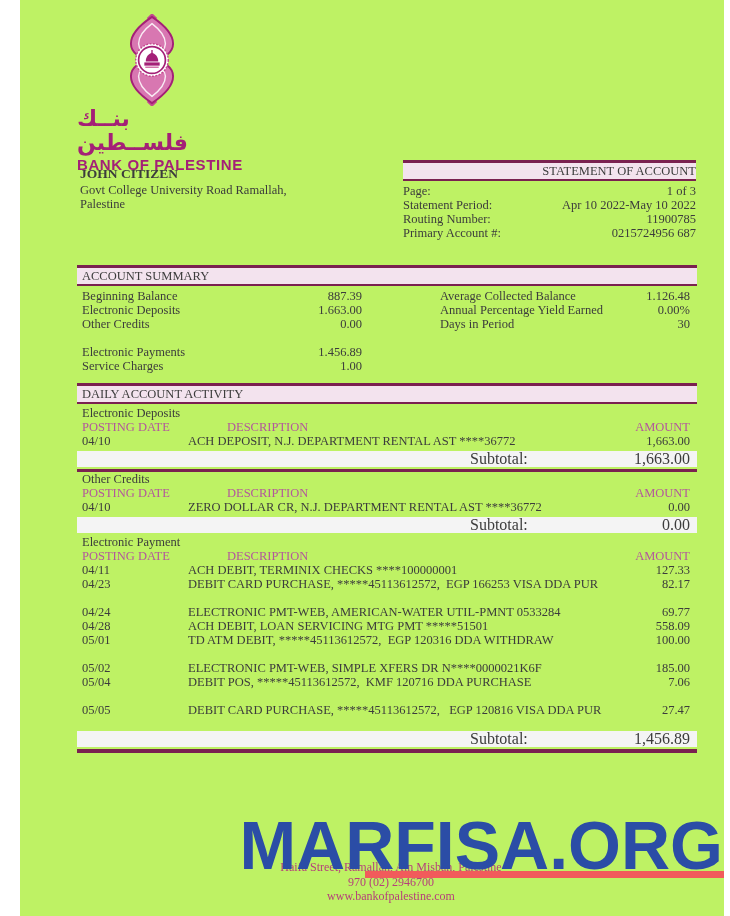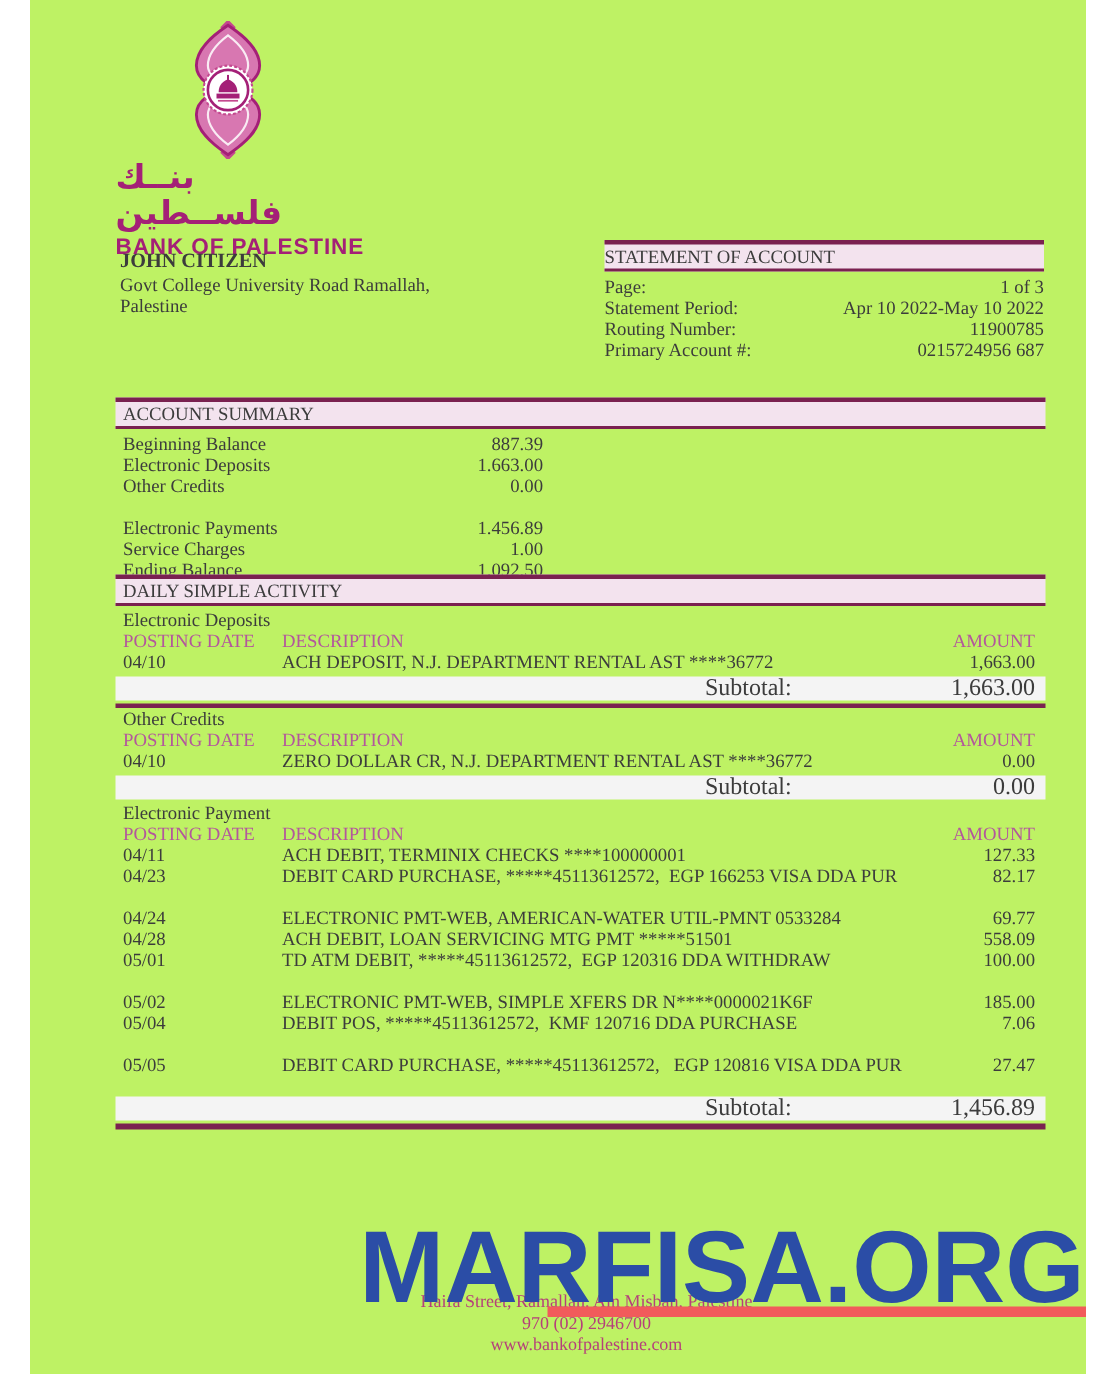--- a/index.html
+++ b/index.html
@@ -21,36 +21,36 @@
   }
   .customer{position:absolute;left:60px;top:167px;font-size:12.5px;line-height:14.5px;}
   .customer .cust-name{font-weight:bold;font-size:13.5px;margin-bottom:1px;}
   
   .stmt-box{position:absolute;left:383px;top:160px;width:293px;}
   .band{
     border-top:3px solid #7a2150;border-bottom:2px solid #7a2150;
     background:#f3e3ee;font-size:12.5px;line-height:16px;height:16px;
     color:#3c3c3c;
   }
-  .band.center{text-align:left;}
+  .band.center{text-align:right;}
   .band.left{padding-left:5px;}
   .stmt-fields{padding-top:3px;}
   .kv-row{display:flex;justify-content:space-between;font-size:12.5px;line-height:14px;}
   .kv-row.spacer{height:14px;}
   
   .summary{position:absolute;left:57px;top:265px;width:620px;}
   .summary-cols{display:flex;justify-content:space-between;padding:3px 7px 0 5px;}
   .col-left{width:280px;}
   .col-right{width:250px;}
   
   .activity{position:absolute;left:57px;top:383px;width:620px;}
   .activity-body{padding-top:2px;}
   .subsection-title{font-size:12.5px;line-height:14px;padding-left:5px;}
   .txn-header,.txn-row{display:flex;font-size:12.5px;line-height:14px;padding:0 7px 0 5px;}
-  .txn-header{color:#b3579c;}
+  .txn-header{color:#b3579c;gap:39px;}
   .c-date{width:106px;flex:none;}
   .c-desc{flex:1;white-space:pre-wrap;}
   .c-amt{width:86px;flex:none;text-align:right;}
   .txn-row.gap-after{margin-bottom:14px;}
   .subtotal-row{
     position:relative;height:16px;margin:3px 0 2px 0;background:#f4f4f4;
     font-size:16px;line-height:16px;
   }
   .subtotal-label{position:absolute;left:393px;}
   .subtotal-amt{position:absolute;right:7px;text-align:right;}
@@ -153,30 +153,42 @@
   <div class="kv-row">
     <span class="kv-label">Electronic Payments</span>
     <span class="kv-value">1.456.89</span>
   </div>
 
   <div class="kv-row">
     <span class="kv-label">Service Charges</span>
     <span class="kv-value">1.00</span>
   </div>
 
-  <div class="kv-row">
-    <span class="kv-label">Ending Balance</span>
-    <span class="kv-value">1.092.50</span>
+</div>
+      <div class="col-right">
+  <div class="kv-row">
+    <span class="kv-label">Average Collected Balance</span>
+    <span class="kv-value">1.126.48</span>
+  </div>
+
+  <div class="kv-row">
+    <span class="kv-label">Annual Percentage Yield Earned</span>
+    <span class="kv-value">0.00%</span>
+  </div>
+
+  <div class="kv-row">
+    <span class="kv-label">Days in Period</span>
+    <span class="kv-value">30</span>
   </div>
 </div>
     </div>
   </div>
 
   <div class="activity">
-    <div class="band left">DAILY SIMPLE ACTIVITY</div>
+    <div class="band left">DAILY ACCOUNT ACTIVITY</div>
     <div class="activity-body">
   <div class="txn-section divider-after">
     <div class="subsection-title">Electronic Deposits</div>
     <div class="txn-header">
       <span class="c-date h-date">POSTING DATE</span>
       <span class="c-desc h-desc">DESCRIPTION</span>
       <span class="c-amt h-amt">AMOUNT</span>
     </div>
     <div class="txn-rows">
   <div class="txn-row">

